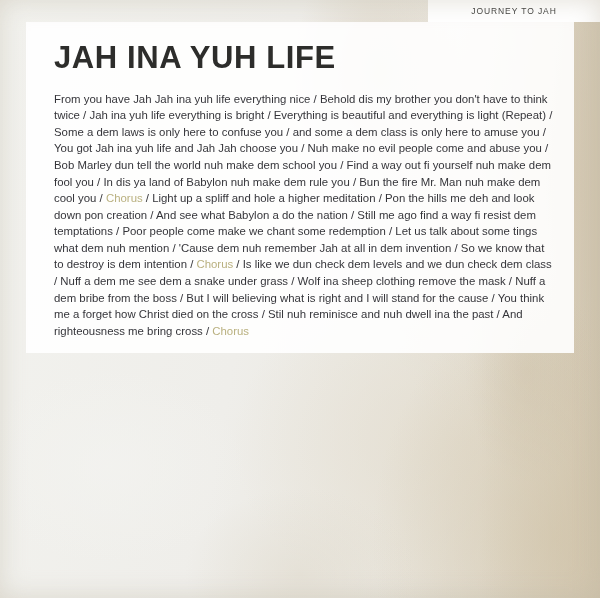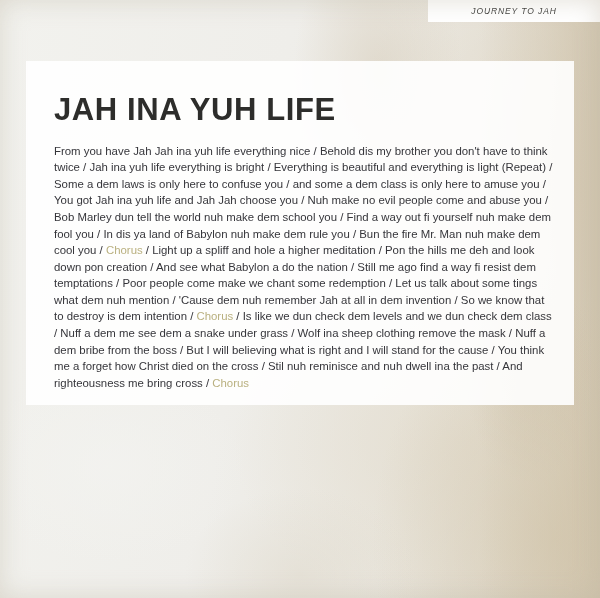--- a/index.html
+++ b/index.html
@@ -57,33 +57,31 @@
     display: flex;
     align-items: center;
     justify-content: center;
     z-index: 5;
   }
   .top-rail .rail-text {
     font-size: 8.5px;
     letter-spacing: 0.9px;
     color: #3a3a38;
     font-family: "Liberation Sans", sans-serif;
-    font-style: italic;
   }
 
   .content-card {
     position: absolute;
     left: 26px;
     top: 22px;
     width: 548px;
     background: rgba(255,255,255,0.90);
-    padding: 29px 18px 14px 18px;
+    padding: 16px 18px 14px 18px;
     box-sizing: border-box;
     z-index: 4;
-    margin-top: 39px;
   }
 
   .song-title {
     font-size: 31px;
     font-weight: bold;
     letter-spacing: 0.6px;
     color: #2d2d2b;
     margin: 4px 0 16px 10px;
     font-family: "Liberation Sans", sans-serif;
     line-height: 1.05;

